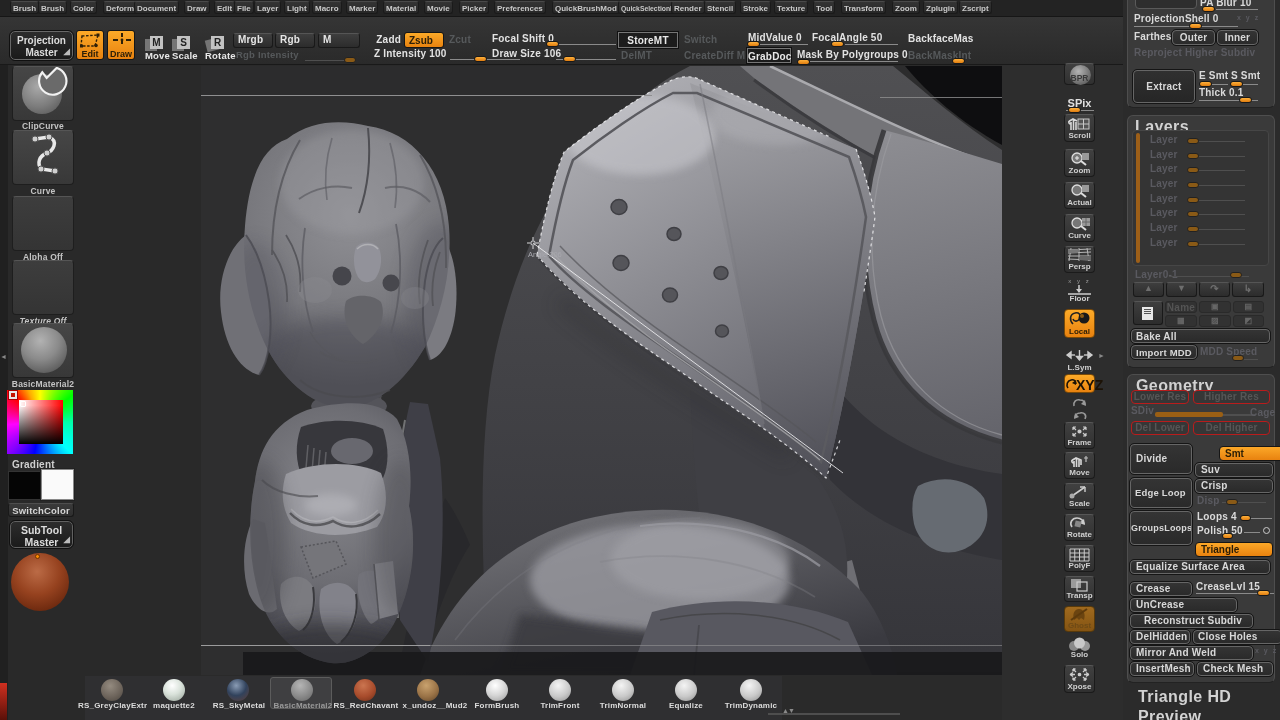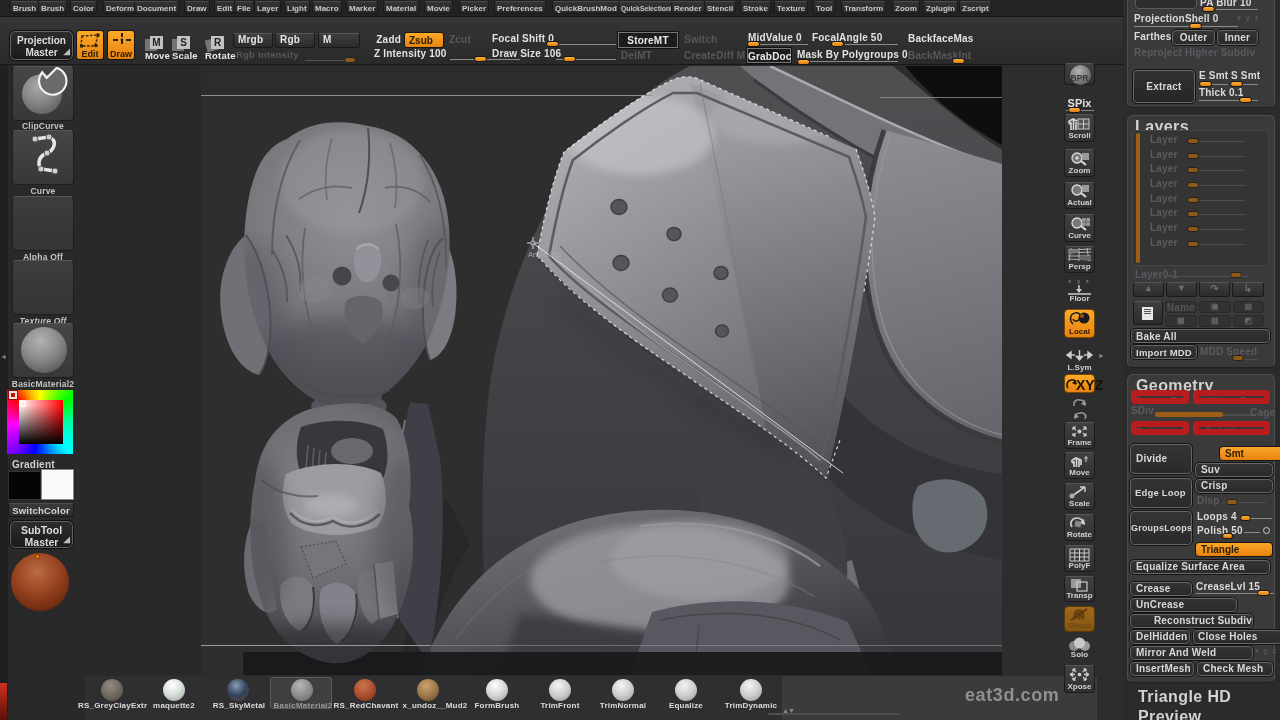--- a/index.html
+++ b/index.html
@@ -23,21 +23,21 @@
   
   #lefttray{position:absolute;top:65px;left:0;width:201px;height:655px;background:#292929;}
   #canvaswrap{position:absolute;top:66px;left:201px;width:801px;height:609px;background:#2e2e2f;}
   #righttray{position:absolute;top:65px;left:1002px;width:278px;height:655px;background:#2d2d2d;}
   #rightpanels{position:absolute;top:0;left:1123px;width:157px;height:720px;background:#2b2b2b;}
   #rpcontent,#iconstrip{position:absolute;top:0;left:0;width:1280px;height:720px;pointer-events:none;}
   #bottombar{position:absolute;top:676px;left:85px;width:697px;height:44px;background:#2f2f31;}
   .panel{position:absolute;left:4px;width:148px;background:#3a3a3a;border:1px solid #4e4e4e;border-bottom-color:#222;border-radius:6px;}
   .ptitle{position:absolute;font-size:16px;font-weight:bold;color:#d2d2d2;letter-spacing:0.4px;}
   .pbtn{position:absolute;background:linear-gradient(#343434,#2a2a2a);border:1px solid #666;outline:1px solid #151515;border-radius:4px;color:#d8d8d8;font-size:10px;font-weight:bold;text-align:center;letter-spacing:0.2px;white-space:nowrap;overflow:hidden;}
-  .pbtndis{position:absolute;background:#363636;border:6px solid #b91c1c;border-radius:4px;color:#565656;font-size:10px;font-weight:bold;text-align:center;letter-spacing:0.2px;white-space:nowrap;overflow:hidden;}
+  .pbtndis{position:absolute;background:#363636;border:1px solid #b91c1c;border-radius:4px;color:#565656;font-size:10px;font-weight:bold;text-align:center;letter-spacing:0.2px;white-space:nowrap;overflow:hidden;}
   .pobtn{position:absolute;background:linear-gradient(#fca828,#e8820f);border:1px solid #161616;border-radius:4px;color:#2a1d06;font-size:10px;font-weight:bold;text-align:center;white-space:nowrap;overflow:hidden;}
   .ptxt{position:absolute;font-size:10px;font-weight:bold;color:#dadada;letter-spacing:0.2px;white-space:nowrap;}
   .pdis{position:absolute;font-size:10px;font-weight:bold;color:#5a5a60;letter-spacing:0.2px;white-space:nowrap;}
   
   .ibtn{position:absolute;left:1064px;width:31px;background:linear-gradient(#404040,#303030);border:1px solid #1b1b1b;border-top-color:#565656;border-radius:4px;}
   .ilab{position:absolute;width:100%;text-align:center;font-size:8px;color:#cfcfcf;bottom:1px;font-weight:bold;}
   
   .thumb{position:absolute;left:12px;width:62px;background:linear-gradient(#464646,#383838);border:1px solid #1e1e1e;border-top-color:#555;border-radius:4px;}
   .tlab{position:absolute;left:8px;width:70px;text-align:center;font-size:8.5px;color:#c4c4c4;font-weight:bold;letter-spacing:0.2px;}
   
@@ -417,23 +417,20 @@
     <div class="mlab" style="left:186px;width:64px;color:#9a9a9a;">BasicMaterial2</div>
     <div class="mlab" style="left:248px;width:66px;">RS_RedChavant</div>
     <div class="mlab" style="left:312px;width:76px;">x_undoz__Mud2</div>
     <div class="mlab" style="left:382px;width:60px;">FormBrush</div>
     <div class="mlab" style="left:446px;width:58px;">TrimFront</div>
     <div class="mlab" style="left:508px;width:60px;">TrimNormal</div>
     <div class="mlab" style="left:572px;width:58px;">Equalize</div>
     <div class="mlab" style="left:634px;width:64px;">TrimDynamic</div>
 
   </div>
-  <div id="eat3d" style="position:absolute;left:782px;top:676px;width:315px;height:44px;background:#3b3b3d;">
-    <div style="position:absolute;left:183px;top:9px;font-size:18px;font-weight:bold;color:#909090;letter-spacing:0.6px;">eat3d.com</div>
-  </div>
   <div id="iconstrip">
     <div class="ibtn" style="top:63px;height:22px;">
       <div class="abs" style="left:5px;top:1px;width:21px;height:20px;border-radius:50%;background:radial-gradient(circle at 40% 32%,#b4b4b4,#7e7e7e 50%,#484848);"></div>
       <div class="ilab" style="font-size:8.5px;color:#3a3a3a;bottom:1px;">BPR</div>
       </div>
     <div class="abs" style="left:1064px;top:97px;width:31px;text-align:center;font-size:11px;font-weight:bold;color:#e0e0e0;">SPix</div>
     <div class="track" style="left:1066px;top:110px;width:28px;"></div>
     <div class="handle" style="left:1068px;top:107px;"></div>
     <div class="ibtn" style="top:114px;height:28px;">
       <svg width="29" height="17" viewBox="0 0 29 17">
@@ -718,21 +715,21 @@
     <div class="track" style="left:1244px;top:532px;width:16px;"></div>
     <div class="handle" style="left:1222px;top:533px;width:11px;"></div>
     <div class="abs" style="left:1263px;top:527px;width:7px;height:7px;border:1.5px solid #ccc;border-radius:50%;"></div>
     <div class="pobtn" style="left:1195px;top:542px;width:78px;height:15px;line-height:14px;text-align:left;padding-left:5px;">Triangle</div>
     <div class="pbtn" style="left:1130px;top:560px;width:140px;height:14px;text-align:left;padding-left:5px;">Equalize Surface Area</div>
     <div class="pbtn" style="left:1130px;top:582px;width:62px;height:14px;text-align:left;padding-left:5px;">Crease</div>
     <div class="ptxt" style="left:1196px;top:581px;">CreaseLvl 15</div>
     <div class="track" style="left:1196px;top:593px;width:78px;"></div>
     <div class="handle" style="left:1257px;top:590px;"></div>
     <div class="pbtn" style="left:1130px;top:598px;width:107px;height:14px;text-align:left;padding-left:5px;">UnCrease</div>
-    <div class="pbtn" style="left:1130px;top:614px;width:123px;height:14px;text-align:right;padding-left:13px;">Reconstruct Subdiv</div>
+    <div class="pbtn" style="left:1130px;top:614px;width:123px;height:14px;text-align:left;padding-left:13px;">Reconstruct Subdiv</div>
     <div class="pbtn" style="left:1130px;top:630px;width:60px;height:14px;text-align:left;padding-left:5px;">DelHidden</div>
     <div class="pbtn" style="left:1193px;top:630px;width:89px;height:14px;text-align:left;padding-left:4px;">Close Holes</div>
     <div class="pbtn" style="left:1130px;top:646px;width:123px;height:14px;text-align:left;padding-left:5px;">Mirror And Weld</div>
     <div class="pdis" style="left:1255px;top:647px;font-size:7px;letter-spacing:1.5px;">x y z</div>
     <div class="pbtn" style="left:1130px;top:662px;width:64px;height:14px;text-align:left;padding-left:5px;">InsertMesh</div>
     <div class="pbtn" style="left:1197px;top:662px;width:76px;height:14px;text-align:left;padding-left:5px;">Check Mesh</div>
     <div class="ptitle" style="left:1138px;top:688px;">Triangle HD</div>
     <div class="ptitle" style="left:1138px;top:708px;">Preview</div>
   </div>
 </div>

